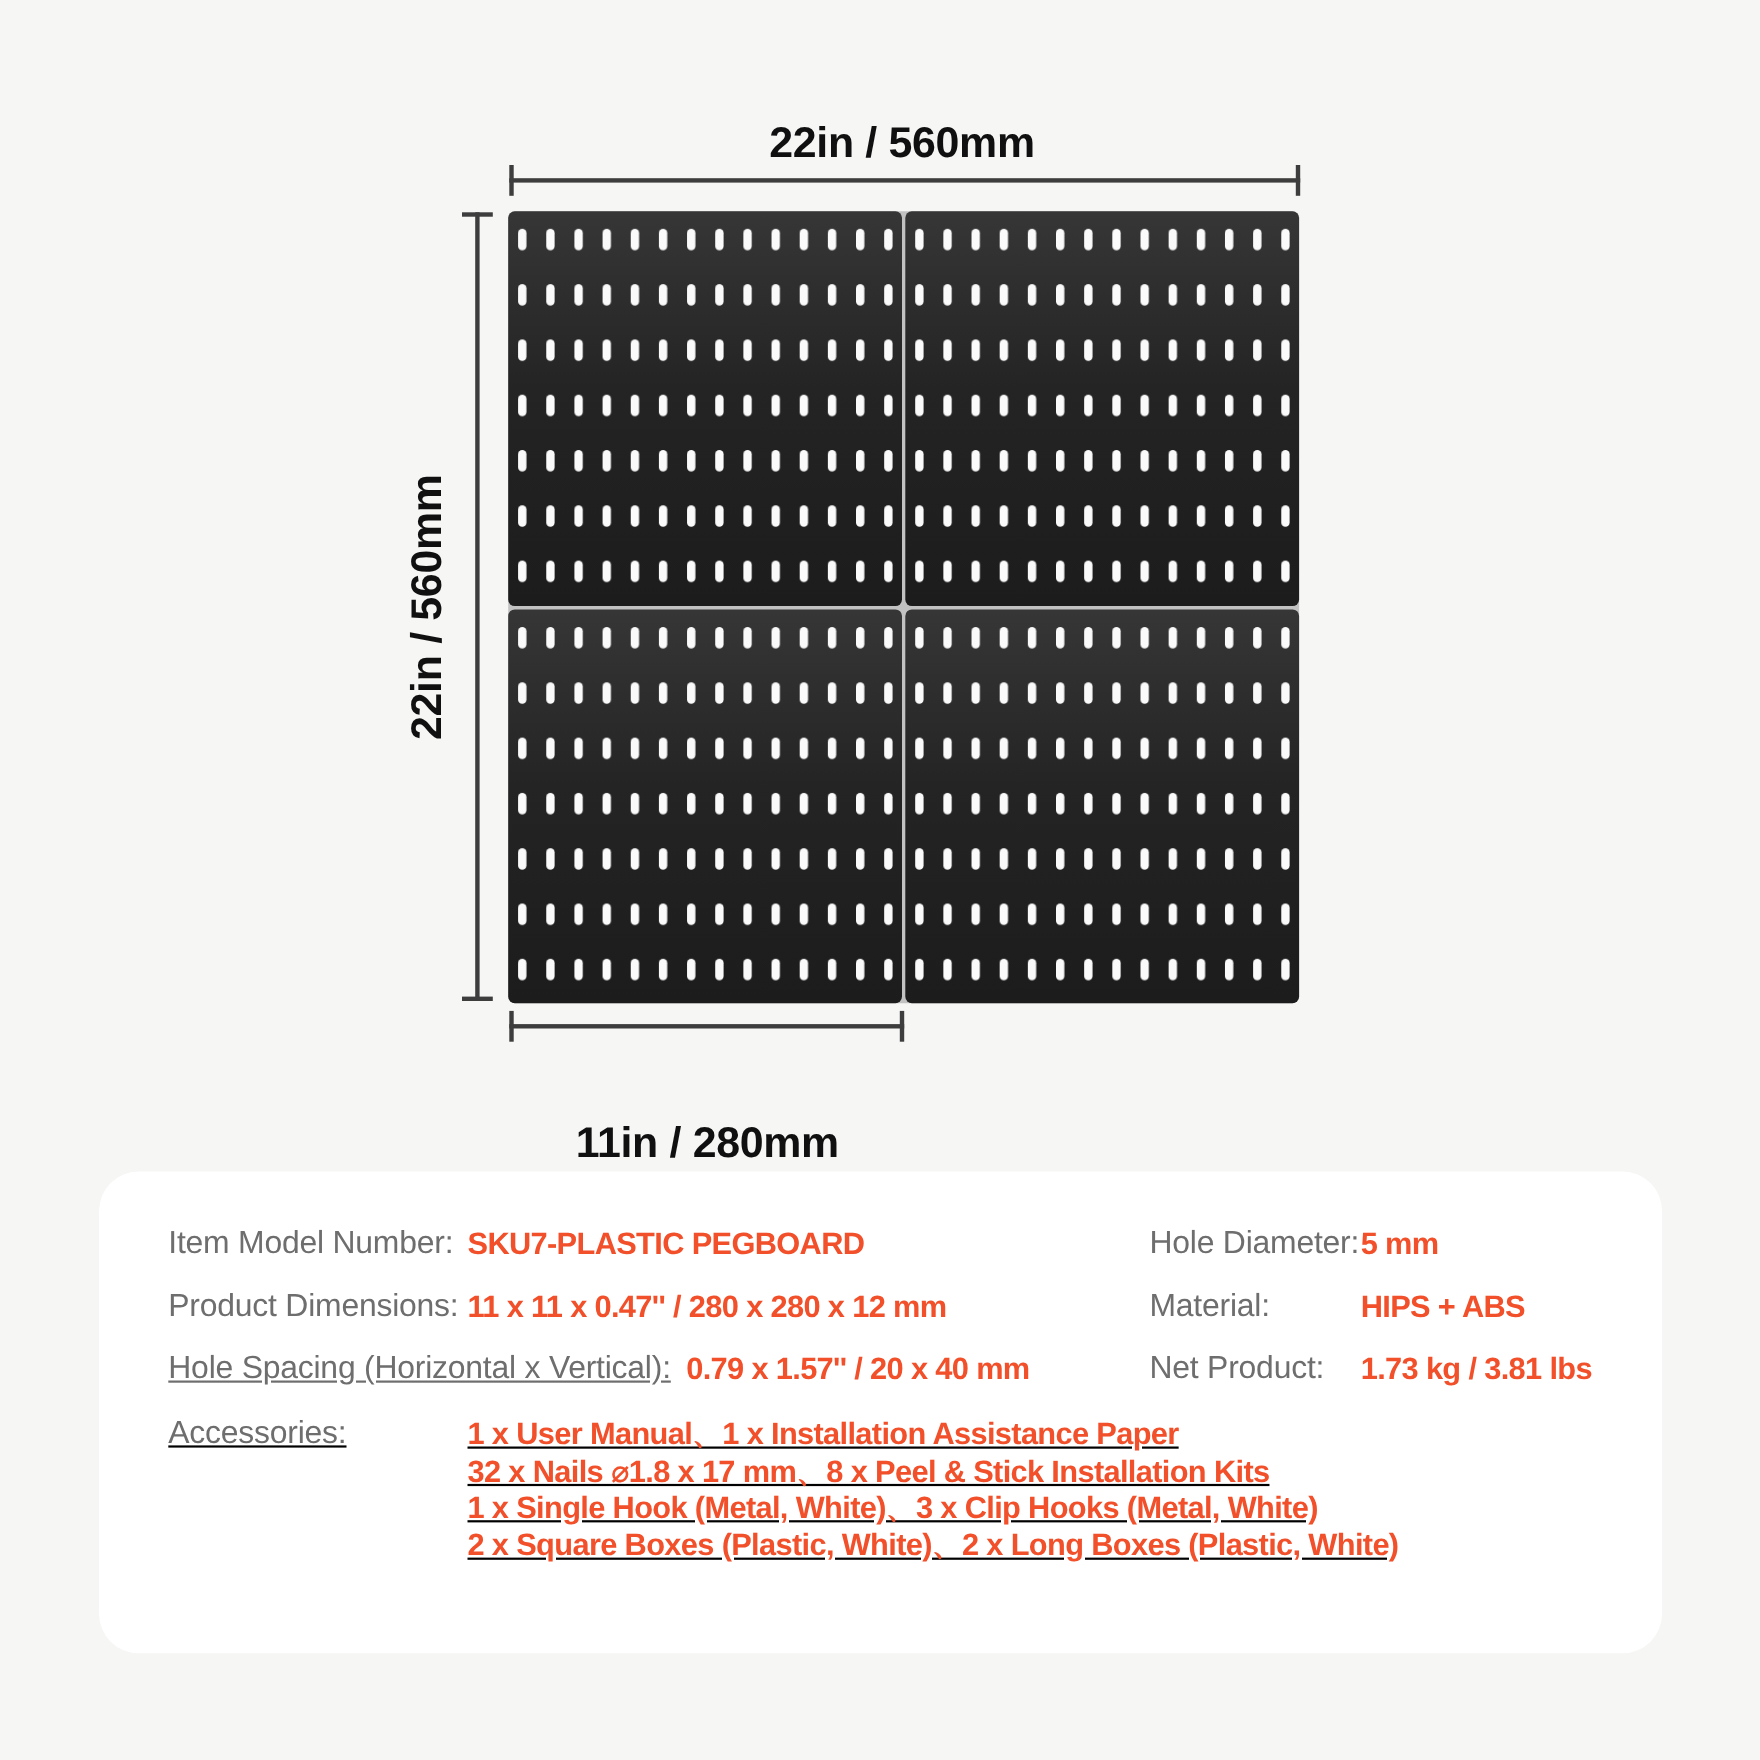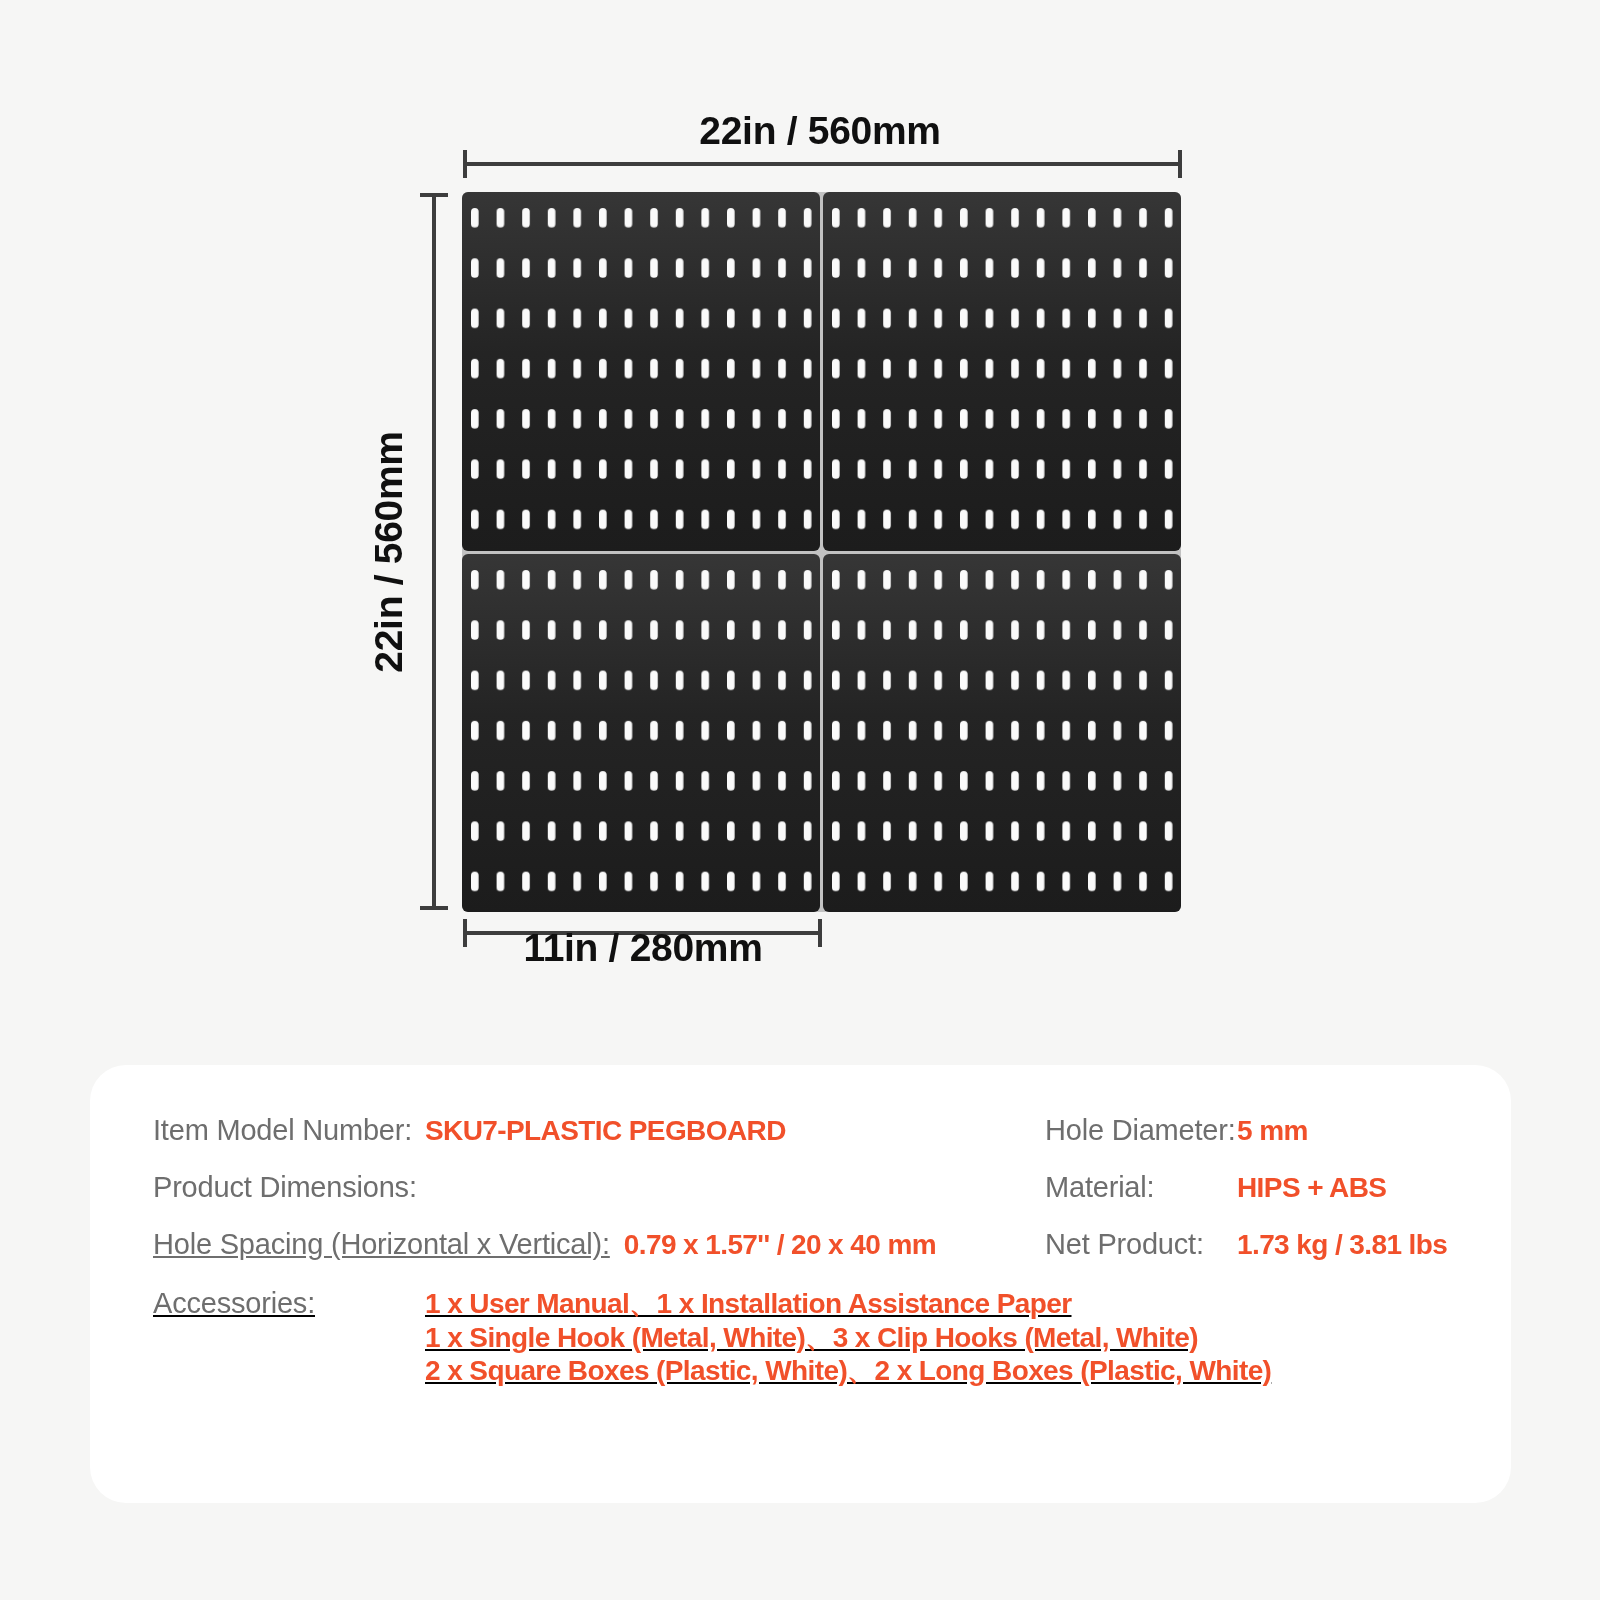--- a/index.html
+++ b/index.html
@@ -18,21 +18,21 @@
   .tick-v.start { left:0; } .tick-v.end { right:0; }
   .tick-h { position:absolute; left:-12px; width:28px; height:4px; background:#3d3d3d; }
   .tick-h.start { top:0; } .tick-h.end { bottom:0; }
 
   .dim-label {
     position:absolute; white-space:nowrap;
     font-size:39px; font-weight:800; color:#101010; letter-spacing:-0.3px;
   }
   .dim-label.top    { left:820px; top:131px;  transform:translate(-50%,-50%); }
   .dim-label.side   { left:389px; top:552px;  transform:translate(-50%,-50%) rotate(-90deg); }
-  .dim-label.bottom { left:643px; top:948px;  transform:translate(-50%,-50%); }
+  .dim-label.bottom { left:643px; top:1040px;  transform:translate(-50%,-50%); }
 
   
   .pegboard {
     position:absolute; left:462px; top:192px; width:719px; height:720px;
     display:grid; grid-template-columns:1fr 1fr; grid-template-rows:1fr 1fr;
     gap:3px; background:#c2c2c2; border-radius:6px;
   }
   .panel {
     position:relative; border-radius:6px; overflow:hidden;
     background:linear-gradient(180deg,#363636 0%,#242424 45%,#1c1c1c 100%);
@@ -129,29 +129,31 @@
 
   <section class="card">
 
     <div class="spec-left">
       <div class="spec-row">
         <span class="lab lab-w">Item Model Number:</span>
         <span class="val">SKU7-PLASTIC PEGBOARD</span>
       </div>
       <div class="spec-row">
         <span class="lab lab-w">Product Dimensions:</span>
+        <span class="val">11 x 11 x 0.47'' / 280 x 280 x 12 mm</span>
       </div>
       <div class="spec-row">
         <span class="lab lab-gap">Hole Spacing (Horizontal x Vertical):</span>
         <span class="val">0.79 x 1.57'' / 20 x 40 mm</span>
       </div>
       <div class="spec-row top-align">
         <span class="lab lab-w">Accessories:</span>
         <div class="acc-lines">
           <span class="val">1 x User Manual、1 x Installation Assistance Paper</span>
+          <span class="val">32 x Nails ⌀1.8 x 17 mm、8 x Peel &amp; Stick Installation Kits</span>
           <span class="val">1 x Single Hook (Metal, White)、3 x Clip Hooks (Metal, White)</span>
           <span class="val">2 x Square Boxes (Plastic, White)、2 x Long Boxes (Plastic, White)</span>
         </div>
       </div>
     </div>
 
     <div class="spec-right">
       <div class="spec-row">
         <span class="lab lab-w2">Hole Diameter:</span>
         <span class="val">5 mm</span>

